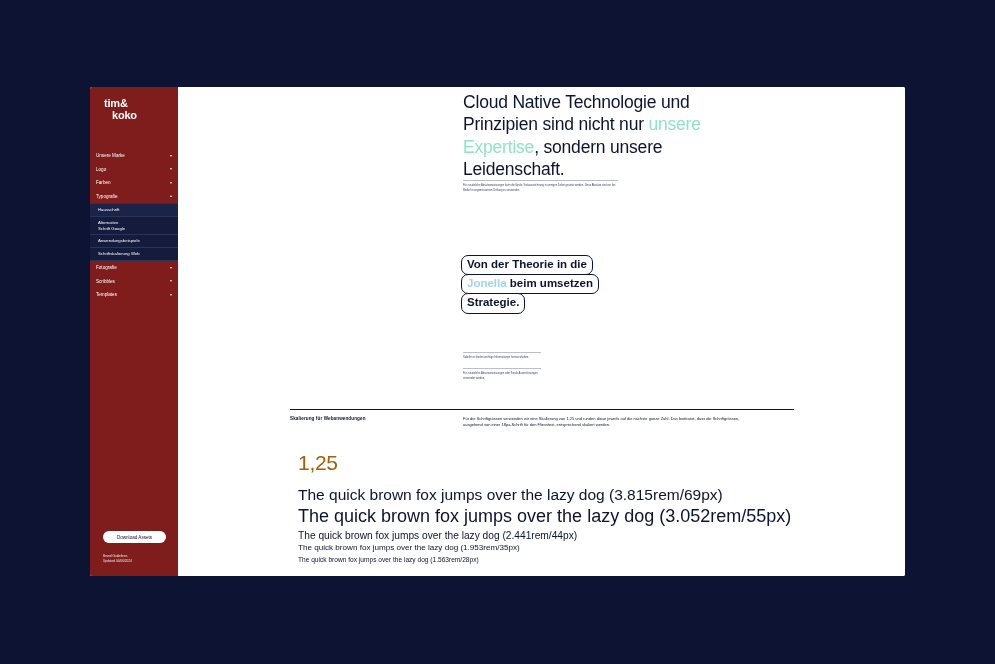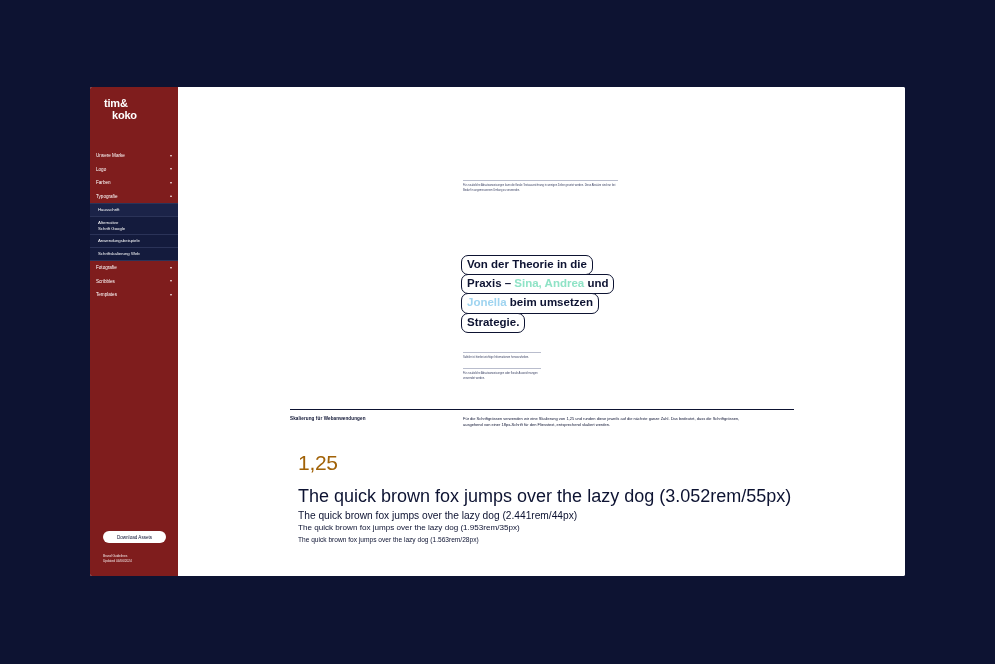--- a/index.html
+++ b/index.html
@@ -322,32 +322,35 @@
     <button class="download-btn">Download Assets</button>
 
     <div class="footnote">
       <div>Brand Guidelines</div>
       <div>Updated 04/06/2024</div>
     </div>
   </div>
 
   <div class="main">
 
+    <div class="hero">
+      <h1>
+        <span>Cloud Native Technologie und</span><br>
+        <span>Prinzipien sind nicht nur </span><span class="accent">unsere</span><br>
+        <span class="accent">Expertise</span><span>, sondern unsere</span><br>
+        <span>Leidenschaft.</span>
+      </h1>
+    </div>
 
     <div class="hero-rule"></div>
     <div class="hero-sub">Für zusätzliche Absatzanweisungen kann die florale Textauszeichnung in wenigen Zeilen gesetzt werden. Diese Absätze sind nur bei Bedarf in angemessenem Umfang zu verwenden.</div>
 
     <div class="highlight-block">
       <div class="highlight-line">
         <span>Von der Theorie in die</span>
-      </div>
-      <div class="highlight-line">
-        <span>Praxis – </span>
-          <span class="c-green">Sina, Andrea</span>
-          <span> und</span>
       </div>
       <div class="highlight-line">
         <span class="c-blue">Jonella</span>
           <span> beim umsetzen</span>
       </div>
       <div class="highlight-line">
         <span>Strategie.</span>
       </div>
     </div>
 
@@ -356,20 +359,21 @@
     <div class="mid-rule-2"></div>
     <div class="mid-text-2">Für zusätzliche Absatzanweisungen oder florale Auszeichnungen verwendet werden.</div>
 
     <div class="section-divider"></div>
     <div class="section-label">Skalierung für Webanwendungen</div>
     <div class="section-desc">Für die Schriftgrössen verwenden wir eine Skalierung von 1,25 und runden diese jeweils auf die nächste ganze Zahl. Das bedeutet, dass die Schriftgrössen, ausgehend von einer 18px-Schrift für den Fliesstext, entsprechend skaliert werden.</div>
 
     <div class="scale-num">1,25</div>
 
     <div class="samples">
+      <div class="sample s0">The quick brown fox jumps over the lazy dog (3.815rem/69px)</div>
       <div class="sample s1">The quick brown fox jumps over the lazy dog (3.052rem/55px)</div>
       <div class="sample s2">The quick brown fox jumps over the lazy dog (2.441rem/44px)</div>
       <div class="sample s3">The quick brown fox jumps over the lazy dog (1.953rem/35px)</div>
       <div class="sample s4">The quick brown fox jumps over the lazy dog (1.563rem/28px)</div>
     </div>
 
   </div>
 </div>
 
 </body></html>

